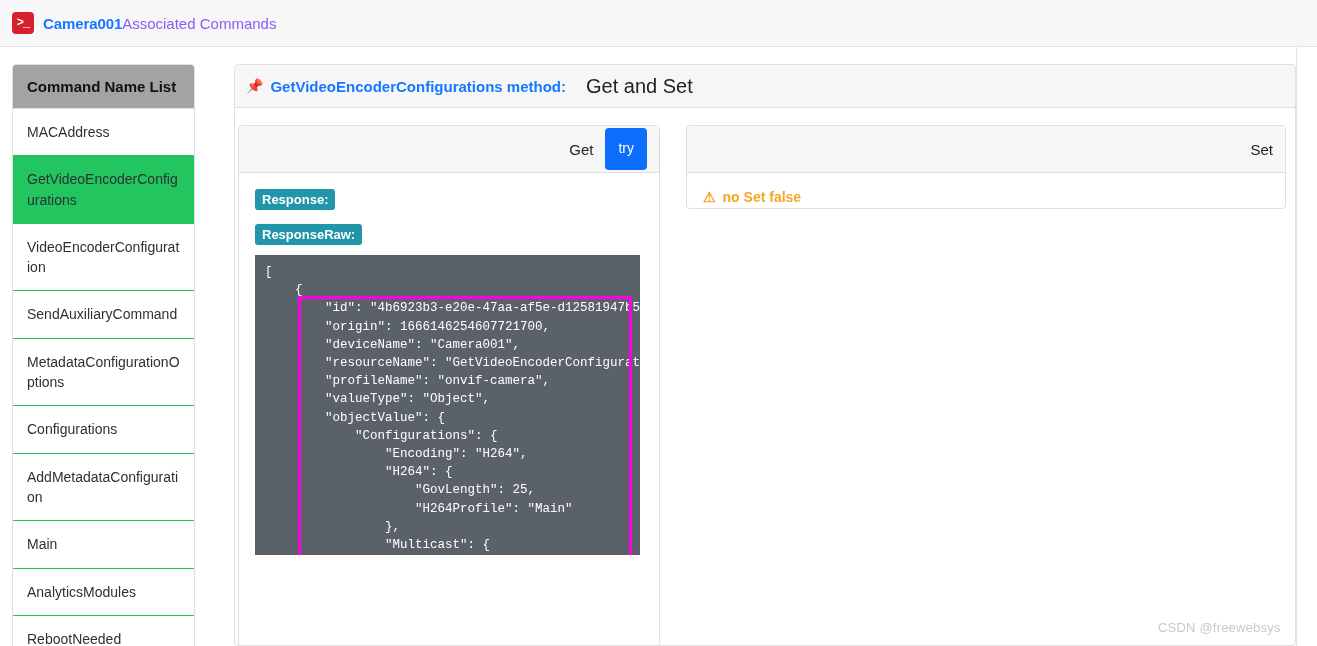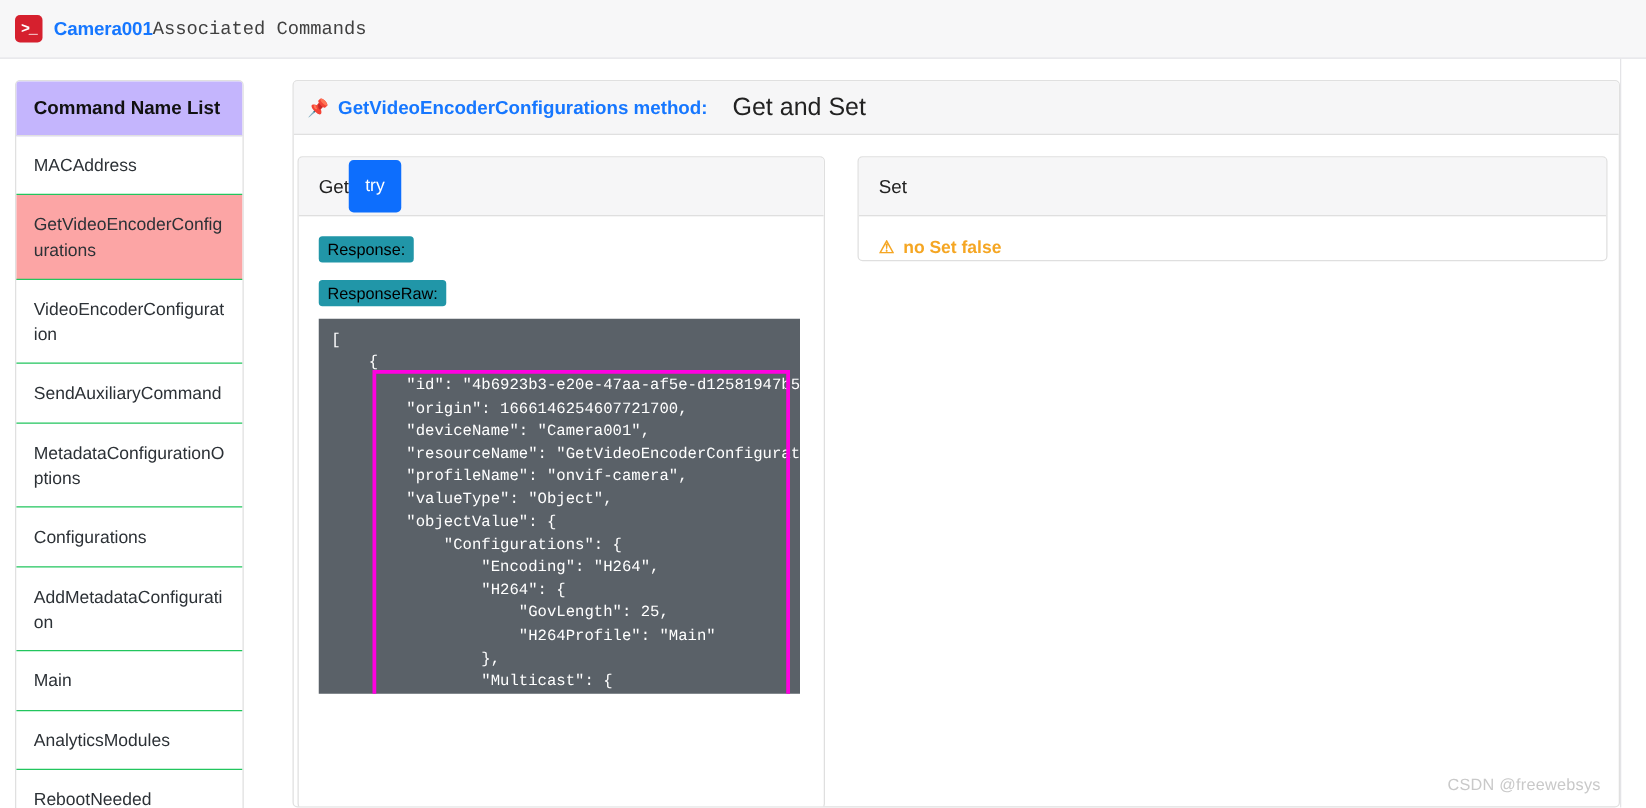--- a/index.html
+++ b/index.html
@@ -25,49 +25,49 @@
     background: #d6202e;
     display: inline-flex; align-items: center; justify-content: center;
     color: #ffffff; font-family: "Liberation Mono", monospace;
     font-size: 12px; font-weight: bold; line-height: 1;
     letter-spacing: -1px; margin-right: 9px;
   }
   .dev-name {
     color: #1677ff; font-size: 15px; font-weight: bold;
     letter-spacing: -0.1px;
   }
-  .page-sub { color: #404040; font-size: 15px; font-family: Liberation Mono, monospace; }
+  .page-sub { color: #8b5cf6; font-size: 15px; }
 
   
   #shell { position: absolute; left: 0; top: 47px; width: 1317px; height: 599px; }
 
   
   #sidebar {
     position: absolute; left: 12px; top: 17px;
     width: 183px;
     background: #ffffff;
     border: 1px solid #e0e0e0;
     border-radius: 4px;
     overflow: hidden;
   }
   #sidebar-head {
-    background: #c4b5fd;
+    background: #a3a3a3;
     border-bottom: 1px solid #e0e0e0;
     padding: 13px 14px;
     font-size: 15px; font-weight: bold; color: #111;
   }
   .cmd-item {
     padding: 13px 14px;
     font-size: 14px; color: #2c3136;
     border-bottom: 1px solid #22c55e;
     line-height: 1.45;
     word-break: break-all;
     cursor: pointer;
   }
-  .cmd-item.selected { background: #fca5a5; }
+  .cmd-item.selected { background: #22c55e; }
 
   
   #main-card {
     position: absolute; left: 234px; top: 17px;
     width: 1062px; height: 582px;
     background: #ffffff;
     border: 1px solid #e0e0e0;
     border-radius: 4px;
     overflow: hidden;
   }
@@ -91,35 +91,36 @@
     border-radius: 4px;
     overflow: hidden;
   }
   #panel-get  { left: 3px;  width: 422px; height: 522px; }
   #panel-set  { left: 451px; width: 600px; height: 84px; }
 
   .panel-head {
     height: 47px;
     background: #f6f6f7;
     border-bottom: 1px solid #dfdfdf;
-    display: flex; align-items: center; justify-content: flex-start;
+    display: flex; align-items: center; justify-content: flex-end;
     padding: 0 12px 0 16px;
+    gap: 12px;
   }
   .panel-title { font-size: 15px; color: #222; }
   .try-btn {
     background: #0d6efd; color: #ffffff;
     font-size: 14px; border: none; border-radius: 4px;
     padding: 12px 13px; cursor: pointer; line-height: 1.25;
   }
   .panel-body { padding: 16px; }
 
   .tag {
     display: inline-block;
-    background: #2196a8; color: #000000;
-    font-size: 13px; font-weight: normal;
+    background: #2196a8; color: #ffffff;
+    font-size: 13px; font-weight: bold;
     padding: 3px 7px; border-radius: 3px;
     margin-bottom: 14px;
   }
   .tag.second { margin-bottom: 10px; }
 
   .warn { color: #f5a623; font-size: 14px; font-weight: bold; display: flex; align-items: center; }
   .warn .wicon { margin-right: 7px; font-size: 14px; }
 
   
   #code-wrap {

